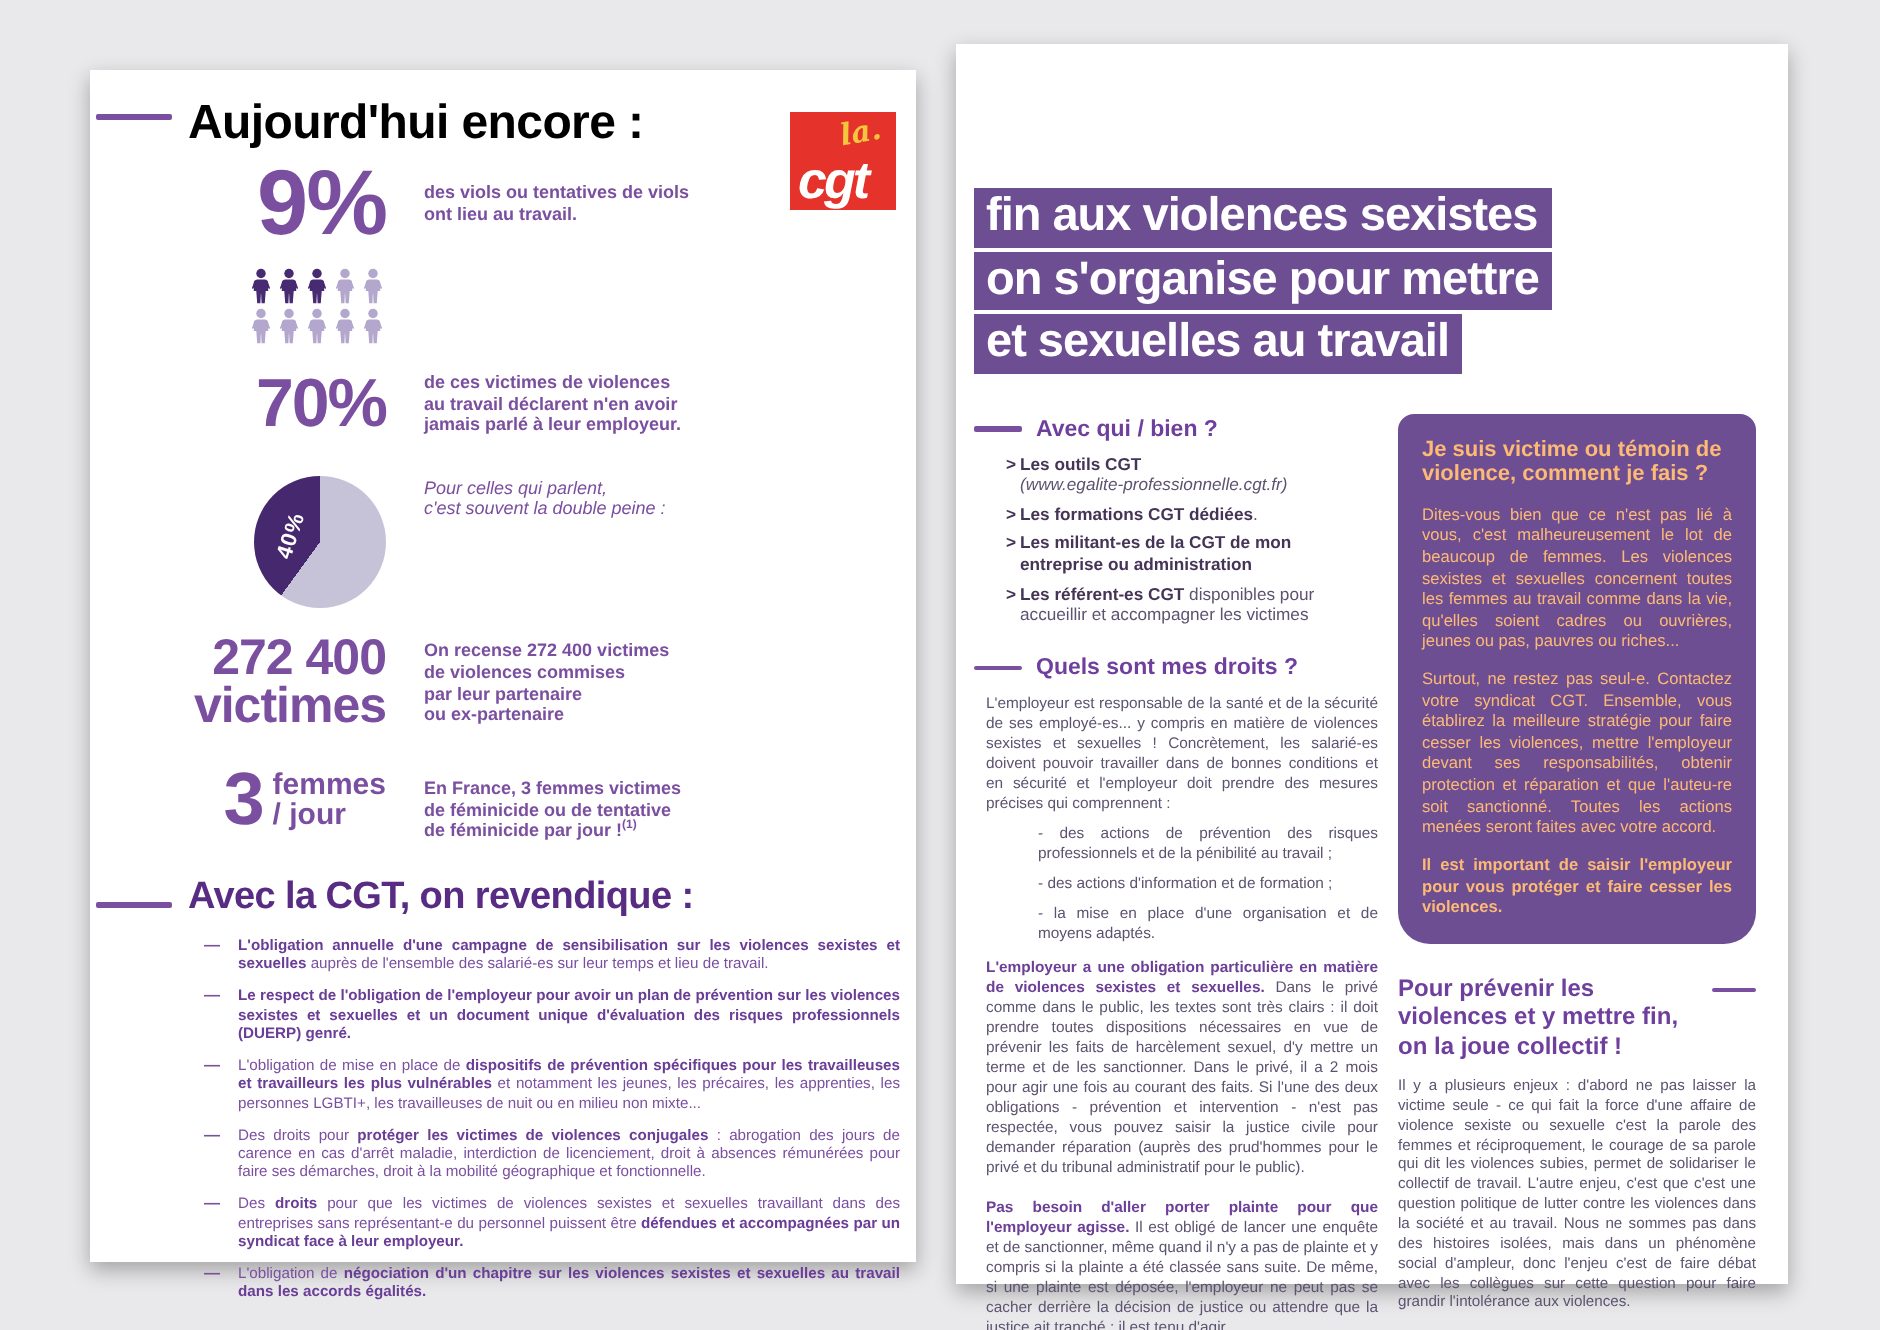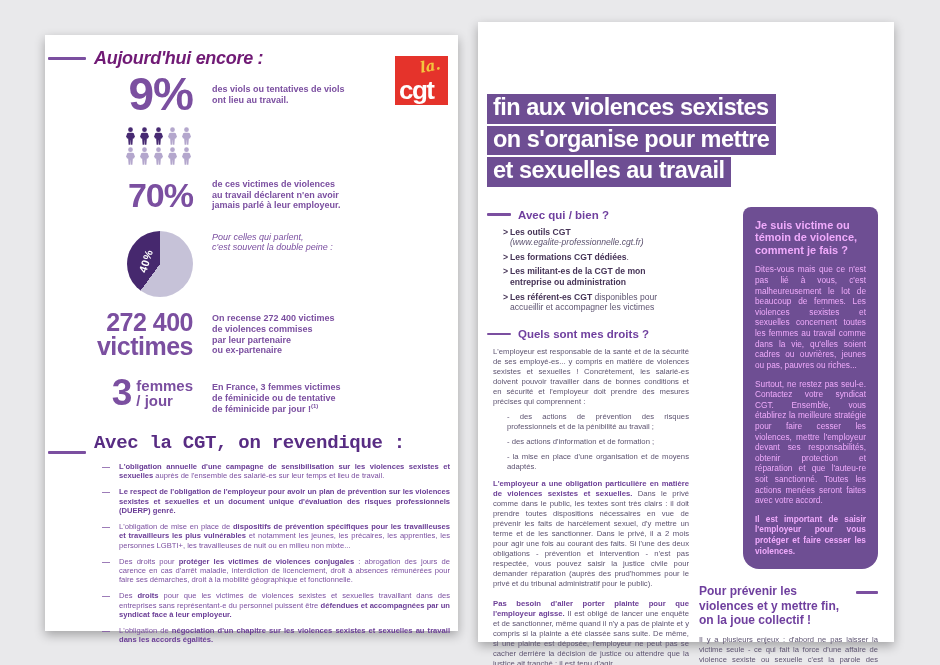--- a/index.html
+++ b/index.html
@@ -7,50 +7,50 @@
           font-family:"Liberation Sans",sans-serif;}
   .page{position:absolute;background:#fff;box-shadow:0 4px 10px rgba(0,0,0,.3);}
   .page-left{left:45px;top:35px;width:413px;height:596px;}
   .page-right{left:478px;top:22px;width:416px;height:620px;}
 
   
   .hline{height:3px;background:#7b4fa0;border-radius:1px;}
   .cgt-logo{position:relative;background:#e5332b;}
   .cgt-logo .cgt-la{position:absolute;color:#f4c53d;font-family:"DejaVu Serif",serif;
     font-style:italic;font-weight:bold;transform:rotate(-10deg);line-height:1;}
-  .cgt-logo .cgt-word{position:absolute;color:#fff;font-weight:bold;letter-spacing:-1.5px;line-height:.78;}
+  .cgt-logo .cgt-word{position:absolute;color:#fff;font-weight:bold;letter-spacing:-1.5px;line-height:.78;font-style:italic;}
   .cgt-sm{width:53px;height:49px;}
   .cgt-sm .cgt-la{top:3px;right:7px;font-size:15px;}
   .cgt-sm .cgt-word{bottom:5px;left:4px;font-size:26px;}
 
   
   .lp-header{display:flex;align-items:flex-start;margin:13px 0 0 3px;}
   .lp-header .hline{width:38px;margin-top:9px;flex:0 0 38px;}
-  .lp-title{font-size:18px;font-weight:bold;color:#701a75;margin-left:8px;letter-spacing:-.3px;font-style:italic;}
+  .lp-title{font-size:24px;font-weight:bold;color:#000000;margin-left:8px;letter-spacing:-.3px;}
   .lp-logo{position:absolute;top:21px;right:10px;}
 
   .stats{margin-left:35px;}
   .stat-row{display:flex;align-items:center;}
   .stat-cell{flex:0 0 113px;display:flex;justify-content:flex-end;text-align:right;}
   .stat-num{font-weight:bold;color:#7b4fa0;line-height:.85;letter-spacing:-1px;}
   .stat-9{font-size:46px;}
   .stat-70{font-size:34px;}
   .stat-272{font-size:25px;line-height:.95;letter-spacing:-.5px;}
   .big3{font-size:37px;font-weight:bold;color:#7b4fa0;line-height:.8;}
   .small-stack{font-size:15px;font-weight:bold;color:#7b4fa0;line-height:1;text-align:left;margin-left:4px;}
   .desc{margin-left:19px;font-size:9px;font-weight:bold;color:#7b4fa0;line-height:1.18;white-space:pre-line;}
   .desc sup{font-size:6px;font-weight:bold;}
   .intro{font-style:italic;font-weight:normal;margin-bottom:9px;}
   .people{display:grid;grid-template-columns:repeat(5,13px);gap:2px 1px;}
   .person{width:13px;height:18px;display:block;}
   .pie{position:relative;width:66px;height:66px;border-radius:50%;}
   .pie-label{position:absolute;left:7px;top:24px;color:#fff;font-weight:bold;font-size:11px;
     transform:rotate(-72deg);letter-spacing:.5px;}
 
-  .demands-header{display:flex;align-items:flex-end;margin:17px 0 0 3px;font-family:Liberation Mono, monospace;}
+  .demands-header{display:flex;align-items:center;margin:17px 0 0 3px;}
   .demands-header .hline{width:38px;margin-top:8px;flex:0 0 38px;}
   .demands-title{font-size:19px;font-weight:bold;color:#582c83;margin-left:8px;letter-spacing:-.3px;}
   .demands{margin:8px 8px 0 57px;}
   .demand{display:flex;margin-top:6.5px;}
   .ddash{flex:0 0 10px;color:#7b4fa0;font-weight:bold;font-size:8px;margin-right:7px;line-height:1.2;}
   .demand-text{font-size:7.6px;color:#7b4fa0;line-height:1.24;text-align:justify;}
   .demand-text .b{font-weight:bold;color:#6a3d96;}
 
   
   .rp-title{margin:72px 0 0 9px;}
@@ -66,23 +66,23 @@
   .who-list{margin:6px 0 0 16px;}
   .who-item{display:flex;margin-top:4.5px;}
   .chev{flex:0 0 7px;font-size:8.6px;font-weight:bold;color:#463457;line-height:1.2;}
   .who-text{font-size:8.6px;color:#5d5370;line-height:1.2;white-space:pre-line;}
   .who-text .b{font-weight:bold;color:#463457;}
   .who-text .i{font-style:italic;}
   .rights-header{margin-top:16px;}
   .rp-para{font-size:7.7px;color:#5d5370;line-height:1.3;text-align:justify;margin:7px 0 0 6px;}
   .rp-para .b{font-weight:bold;color:#6d4097;}
   .sub-items{margin-left:20px;}
-  .sub-item{font-size:7.7px;color:#5d5370;line-height:1.3;margin-top:5px;text-align:justify;}
-
-  .victim-box{background:#6e4e93;color:#f0abfc;border-radius:8px 8px 16px 16px;padding:12px 12px 13px;margin-left:44px;}
+  .sub-item{font-size:7.7px;color:#5d5370;line-height:1.3;margin-top:5px;text-align:justify;margin-left:12px;}
+
+  .victim-box{background:#6e4e93;color:#fdba74;border-radius:8px 8px 16px 16px;padding:12px 12px 13px;}
   .vb-title{font-weight:bold;font-size:11px;line-height:1.15;}
   .vb-para{font-size:8.3px;line-height:1.28;text-align:justify;margin-top:8px;}
   .vb-strong{font-weight:bold;}
   .collective{margin-top:15px;}
   .col-header{display:flex;}
   .col-title{flex:1;color:#6f3f9e;font-weight:bold;font-size:12px;line-height:1.2;}
   .col-header .hline{flex:0 0 22px;width:22px;height:2.5px;margin-top:7px;margin-left:4px;}
   .col-para{font-size:7.6px;color:#5d5370;line-height:1.3;text-align:justify;margin-top:8px;}
   .logo-spacer{float:right;width:0;height:22px;}
 </style>
@@ -326,21 +326,21 @@
             <div class="sub-item">- des actions d'information et de formation ;</div>
             <div class="sub-item">- la mise en place d'une organisation et de moyens adaptés.</div>
           </div>
         <div class="rp-para"><span class="b">L'employeur a une obligation particulière en matière de violences sexistes et sexuelles.</span><span> Dans le privé comme dans le public, les textes sont très clairs : il doit prendre toutes dispositions nécessaires en vue de prévenir les faits de harcèlement sexuel, d'y mettre un terme et de les sanctionner. Dans le privé, il a 2 mois pour agir une fois au courant des faits. Si l'une des deux obligations - prévention et intervention - n'est pas respectée, vous pouvez saisir la justice civile pour demander réparation (auprès des prud'hommes pour le privé et du tribunal administratif pour le public).</span></div>
         <div class="rp-para" style="margin-top:10px;"><span class="b">Pas besoin d'aller porter plainte pour que l'employeur agisse.</span><span> Il est obligé de lancer une enquête et de sanctionner, même quand il n'y a pas de plainte et y compris si la plainte a été classée sans suite. De même, si une plainte est déposée, l'employeur ne peut pas se cacher derrière la décision de justice ou attendre que la justice ait tranché : il est tenu d'agir.</span></div>
       </div>
 
       <div class="col-r">
         <div class="victim-box">
           <div class="vb-title">Je suis victime ou témoin de violence, comment je fais ?</div>
-          <div class="vb-para">Dites-vous mais que ce n'est pas lié à vous, c'est malheureusement le lot de beaucoup de femmes. Les violences sexistes et sexuelles concernent toutes les femmes au travail comme dans la vie, qu'elles soient cadres ou ouvrières, jeunes ou pas, pauvres ou riches...</div>
+          <div class="vb-para">Dites-vous bien que ce n'est pas lié à vous, c'est malheureusement le lot de beaucoup de femmes. Les violences sexistes et sexuelles concernent toutes les femmes au travail comme dans la vie, qu'elles soient cadres ou ouvrières, jeunes ou pas, pauvres ou riches...</div>
           <div class="vb-para">Surtout, ne restez pas seul-e. Contactez votre syndicat CGT. Ensemble, vous établirez la meilleure stratégie pour faire cesser les violences, mettre l'employeur devant ses responsabilités, obtenir protection et réparation et que l'auteu-re soit sanctionné. Toutes les actions menées seront faites avec votre accord.</div>
           <div class="vb-para vb-strong">Il est important de saisir l'employeur pour vous protéger et faire cesser les violences.</div>
         </div>
 
         <div class="collective">
           <div class="col-header">
             <div class="col-title">Pour prévenir les violences et y mettre fin, on la joue collectif !</div>
             <div class="hline"></div>
           </div>
           <div class="col-para">Il y a plusieurs enjeux : d'abord ne pas laisser la victime seule - ce qui fait la force d'une affaire de violence sexiste ou sexuelle c'est la parole des femmes et réciproquement, le courage de sa parole qui dit les violences subies, permet de solidariser le collectif de travail. L'autre enjeu, c'est que c'est une question politique de lutter contre les violences dans la société et au travail. Nous ne sommes pas dans des histoires isolées, mais dans un phénomène social d'ampleur, donc l'enjeu c'est de faire débat avec les collègues sur cette question pour faire grandir l'intolérance aux violences.</div>

